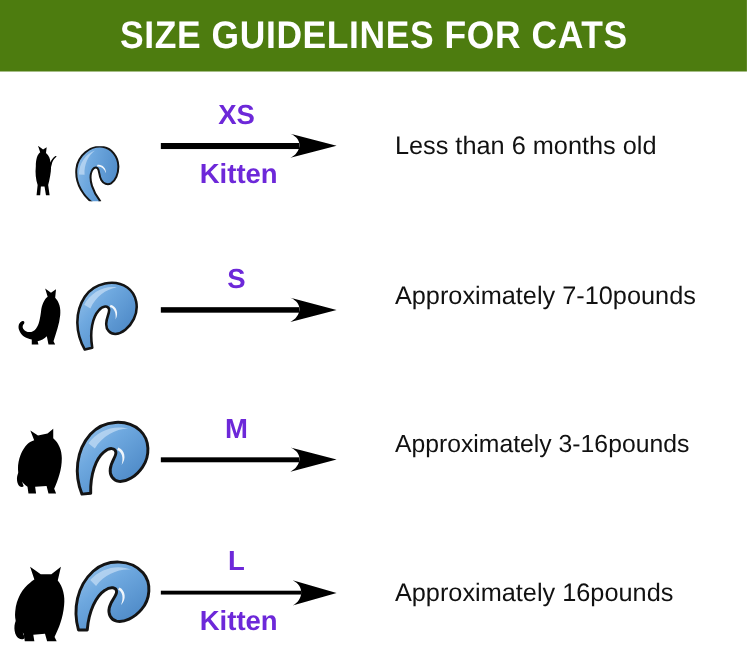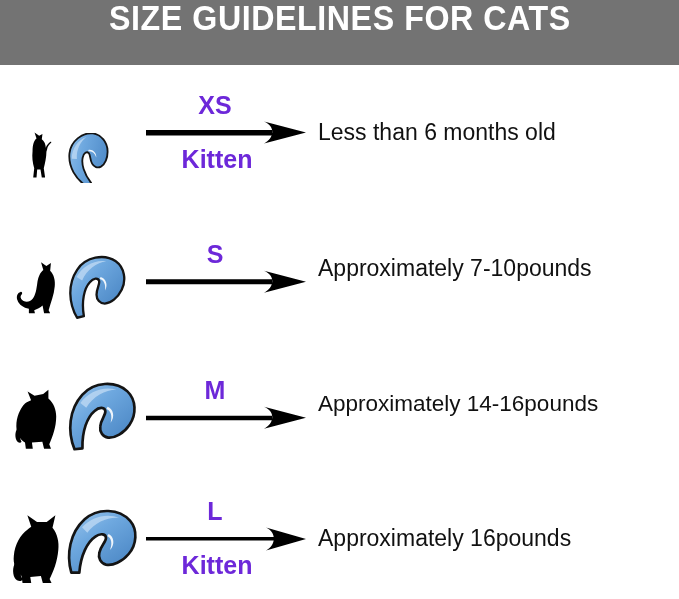--- a/index.html
+++ b/index.html
@@ -20,22 +20,23 @@
     background: #ffffff;
   }
 
   
   .header {
     position: absolute;
     left: 0;
     top: 0;
     width: 679px;
     height: 65px;
-    background: #737373;
+    background: #4d7c0f;
     display: flex;
+    align-items: center;
     justify-content: center;
   }
   .header-title {
     color: #ffffff;
     font-family: "Liberation Sans Narrow", "Liberation Sans", sans-serif;
     font-weight: bold;
     font-size: 35px;
     letter-spacing: 0.6px;
     line-height: 1;
     transform: scaleX(0.92);
@@ -120,20 +121,21 @@
     height: 134px;
     display: flex;
     align-items: center;
   }
   .desc-text {
     font-family: "Liberation Sans", sans-serif;
     font-size: 23px;
     color: #111111;
     line-height: 1.15;
     white-space: nowrap;
+    margin-left: 41px;
   }
   .desc-cell.wide .desc-text { font-size: 22.5px; }
 
   .cat-svg, .cap-svg { display: block; }
 </style>
 </head>
 <body>
 
 <div class="sheet">
 
@@ -277,21 +279,21 @@
         <div class="arrow-stack">
           <div class="arrow-label top">M</div>
           <svg class="arrow-graphic" viewBox="0 0 164 26" aria-hidden="true">
             <rect x="0" y="11" width="126" height="4.5" fill="#000000"></rect>
             <path d="M118 2 L160 13 L118 24 C128 19 130 7 118 2 Z" fill="#000000"></path>
           </svg>
         </div>
       </div>
 
       <div class="desc-cell wide">
-        <span class="desc-text">Approximately 14-16pounds</span>
+        <span class="desc-text">Approximately 3-16pounds</span>
       </div>
     </div>
 
     <div class="row row-3">
       <div class="cat-cell">
         <svg class="cat-svg" viewBox="0 0 120 150" width="58" height="73" aria-hidden="true">
           <g fill="#000000">
             <path d="M46 26 L38 2 L58 16 L78 16 L96 2 L90 28
                      C100 40 104 58 102 74 C100 98 92 118 84 134
                      L88 142 L70 142 L66 128 L44 130 L46 142 L28 142

